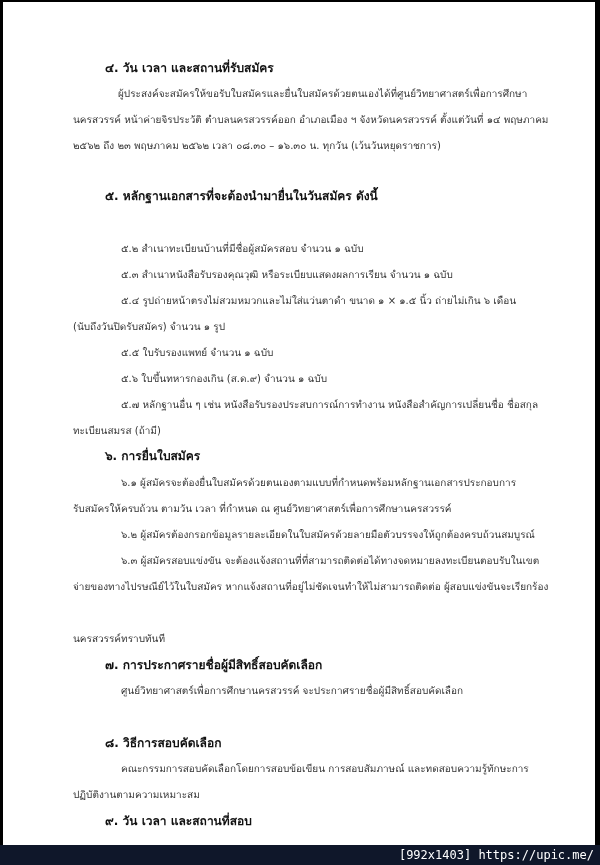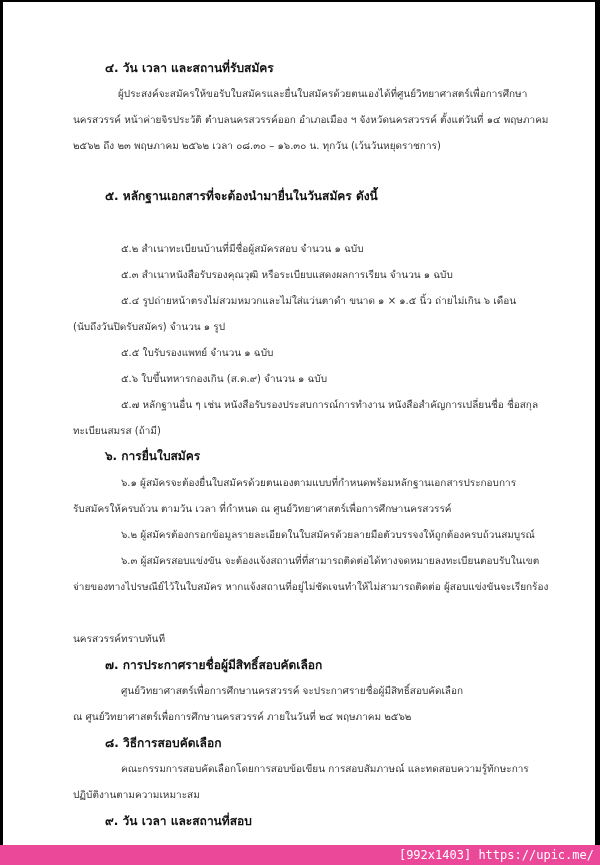--- a/index.html
+++ b/index.html
@@ -33,21 +33,21 @@
       font-weight: bold;
       color: #111;
       font-size: 12px;
     }
     .footer-bar {
       position: absolute;
       left: 0;
       bottom: 0;
       width: 600px;
       height: 20px;
-      background: #ec4899;
+      background: #0f172a;
     }
     .watermark {
       position: absolute;
       right: 6px;
       bottom: 2px;
       color: #fff;
       font-family: "DejaVu Sans Mono", monospace;
       font-size: 12px;
       line-height: 16px;
       white-space: nowrap;
@@ -76,21 +76,20 @@
   <div class="line heading" style="left:102px; top:446px;">๖. การยื่นใบสมัคร</div>
   <div class="line" style="left:118px; top:473px;">๖.๑  ผู้สมัครจะต้องยื่นใบสมัครด้วยตนเองตามแบบที่กำหนดพร้อมหลักฐานเอกสารประกอบการ</div>
   <div class="line" style="left:70px; top:499px;">รับสมัครให้ครบถ้วน  ตามวัน  เวลา  ที่กำหนด  ณ  ศูนย์วิทยาศาสตร์เพื่อการศึกษานครสวรรค์</div>
   <div class="line" style="left:118px; top:525px;text-align:center;">๖.๒  ผู้สมัครต้องกรอกข้อมูลรายละเอียดในใบสมัครด้วยลายมือตัวบรรจงให้ถูกต้องครบถ้วนสมบูรณ์</div>
   <div class="line" style="left:118px; top:551px;">๖.๓  ผู้สมัครสอบแข่งขัน  จะต้องแจ้งสถานที่ที่สามารถติดต่อได้ทางจดหมายลงทะเบียนตอบรับในเขต</div>
   <div class="line" style="left:70px; top:577px;">จ่ายของทางไปรษณีย์ไว้ในใบสมัคร หากแจ้งสถานที่อยู่ไม่ชัดเจนทำให้ไม่สามารถติดต่อ ผู้สอบแข่งขันจะเรียกร้อง</div>
   <div class="line" style="left:70px; top:629px;">นครสวรรค์ทราบทันที</div>
 
   <div class="line heading" style="left:102px; top:655px;">๗. การประกาศรายชื่อผู้มีสิทธิ์สอบคัดเลือก</div>
   <div class="line" style="left:118px; top:681px;">ศูนย์วิทยาศาสตร์เพื่อการศึกษานครสวรรค์  จะประกาศรายชื่อผู้มีสิทธิ์สอบคัดเลือก</div>
-  <div class="line" style="left:70px; top:707px;">ณ ศูนย์วิทยาศาสตร์เพื่อการศึกษานครสวรรค์  ภายในวันที่  ๒๔  พฤษภาคม  ๒๕๖๒</div>
 
   <div class="line heading" style="left:102px; top:733px;">๘. วิธีการสอบคัดเลือก</div>
   <div class="line" style="left:70px; top:785px;">ปฏิบัติงานตามความเหมาะสม</div>
   <div class="line" style="left:118px; top:759px;">คณะกรรมการสอบคัดเลือกโดยการสอบข้อเขียน การสอบสัมภาษณ์  และทดสอบความรู้ทักษะการ</div>
 
   <div class="line heading" style="left:102px; top:811px;">๙. วัน  เวลา  และสถานที่สอบ</div>
 </div>
 
 <div class="footer-bar">
   <span class="watermark">[992x1403] https://upic.me/</span>

